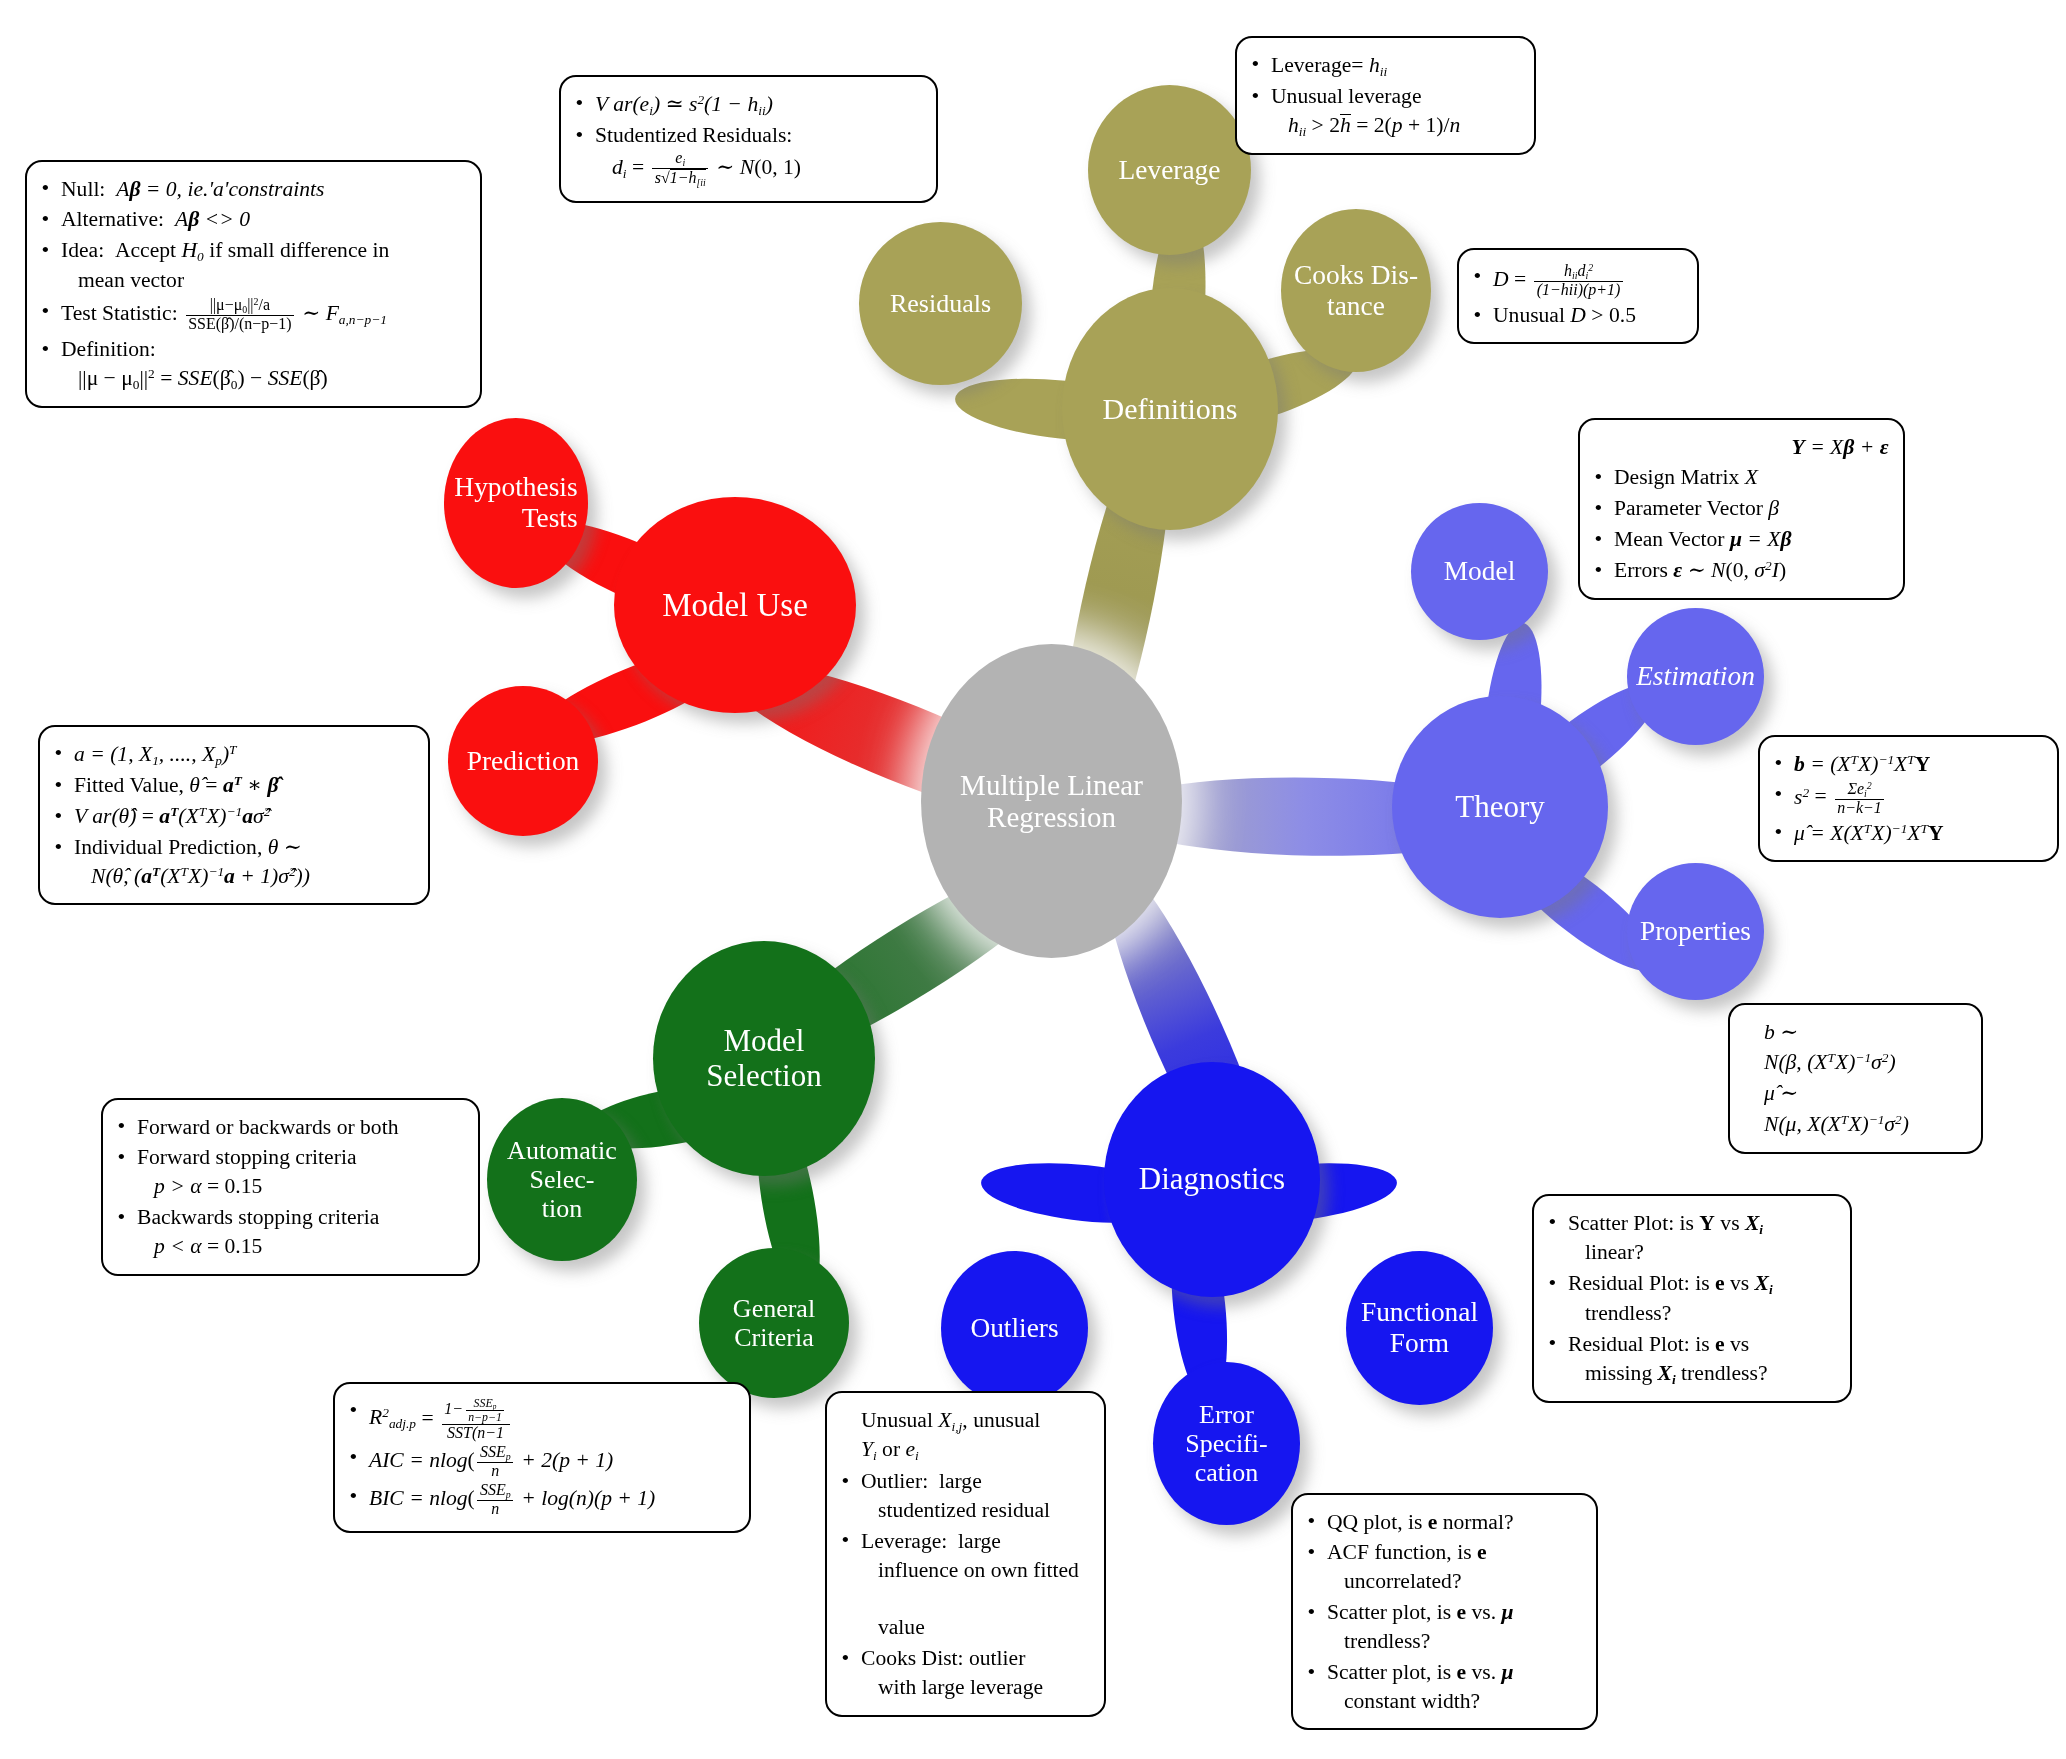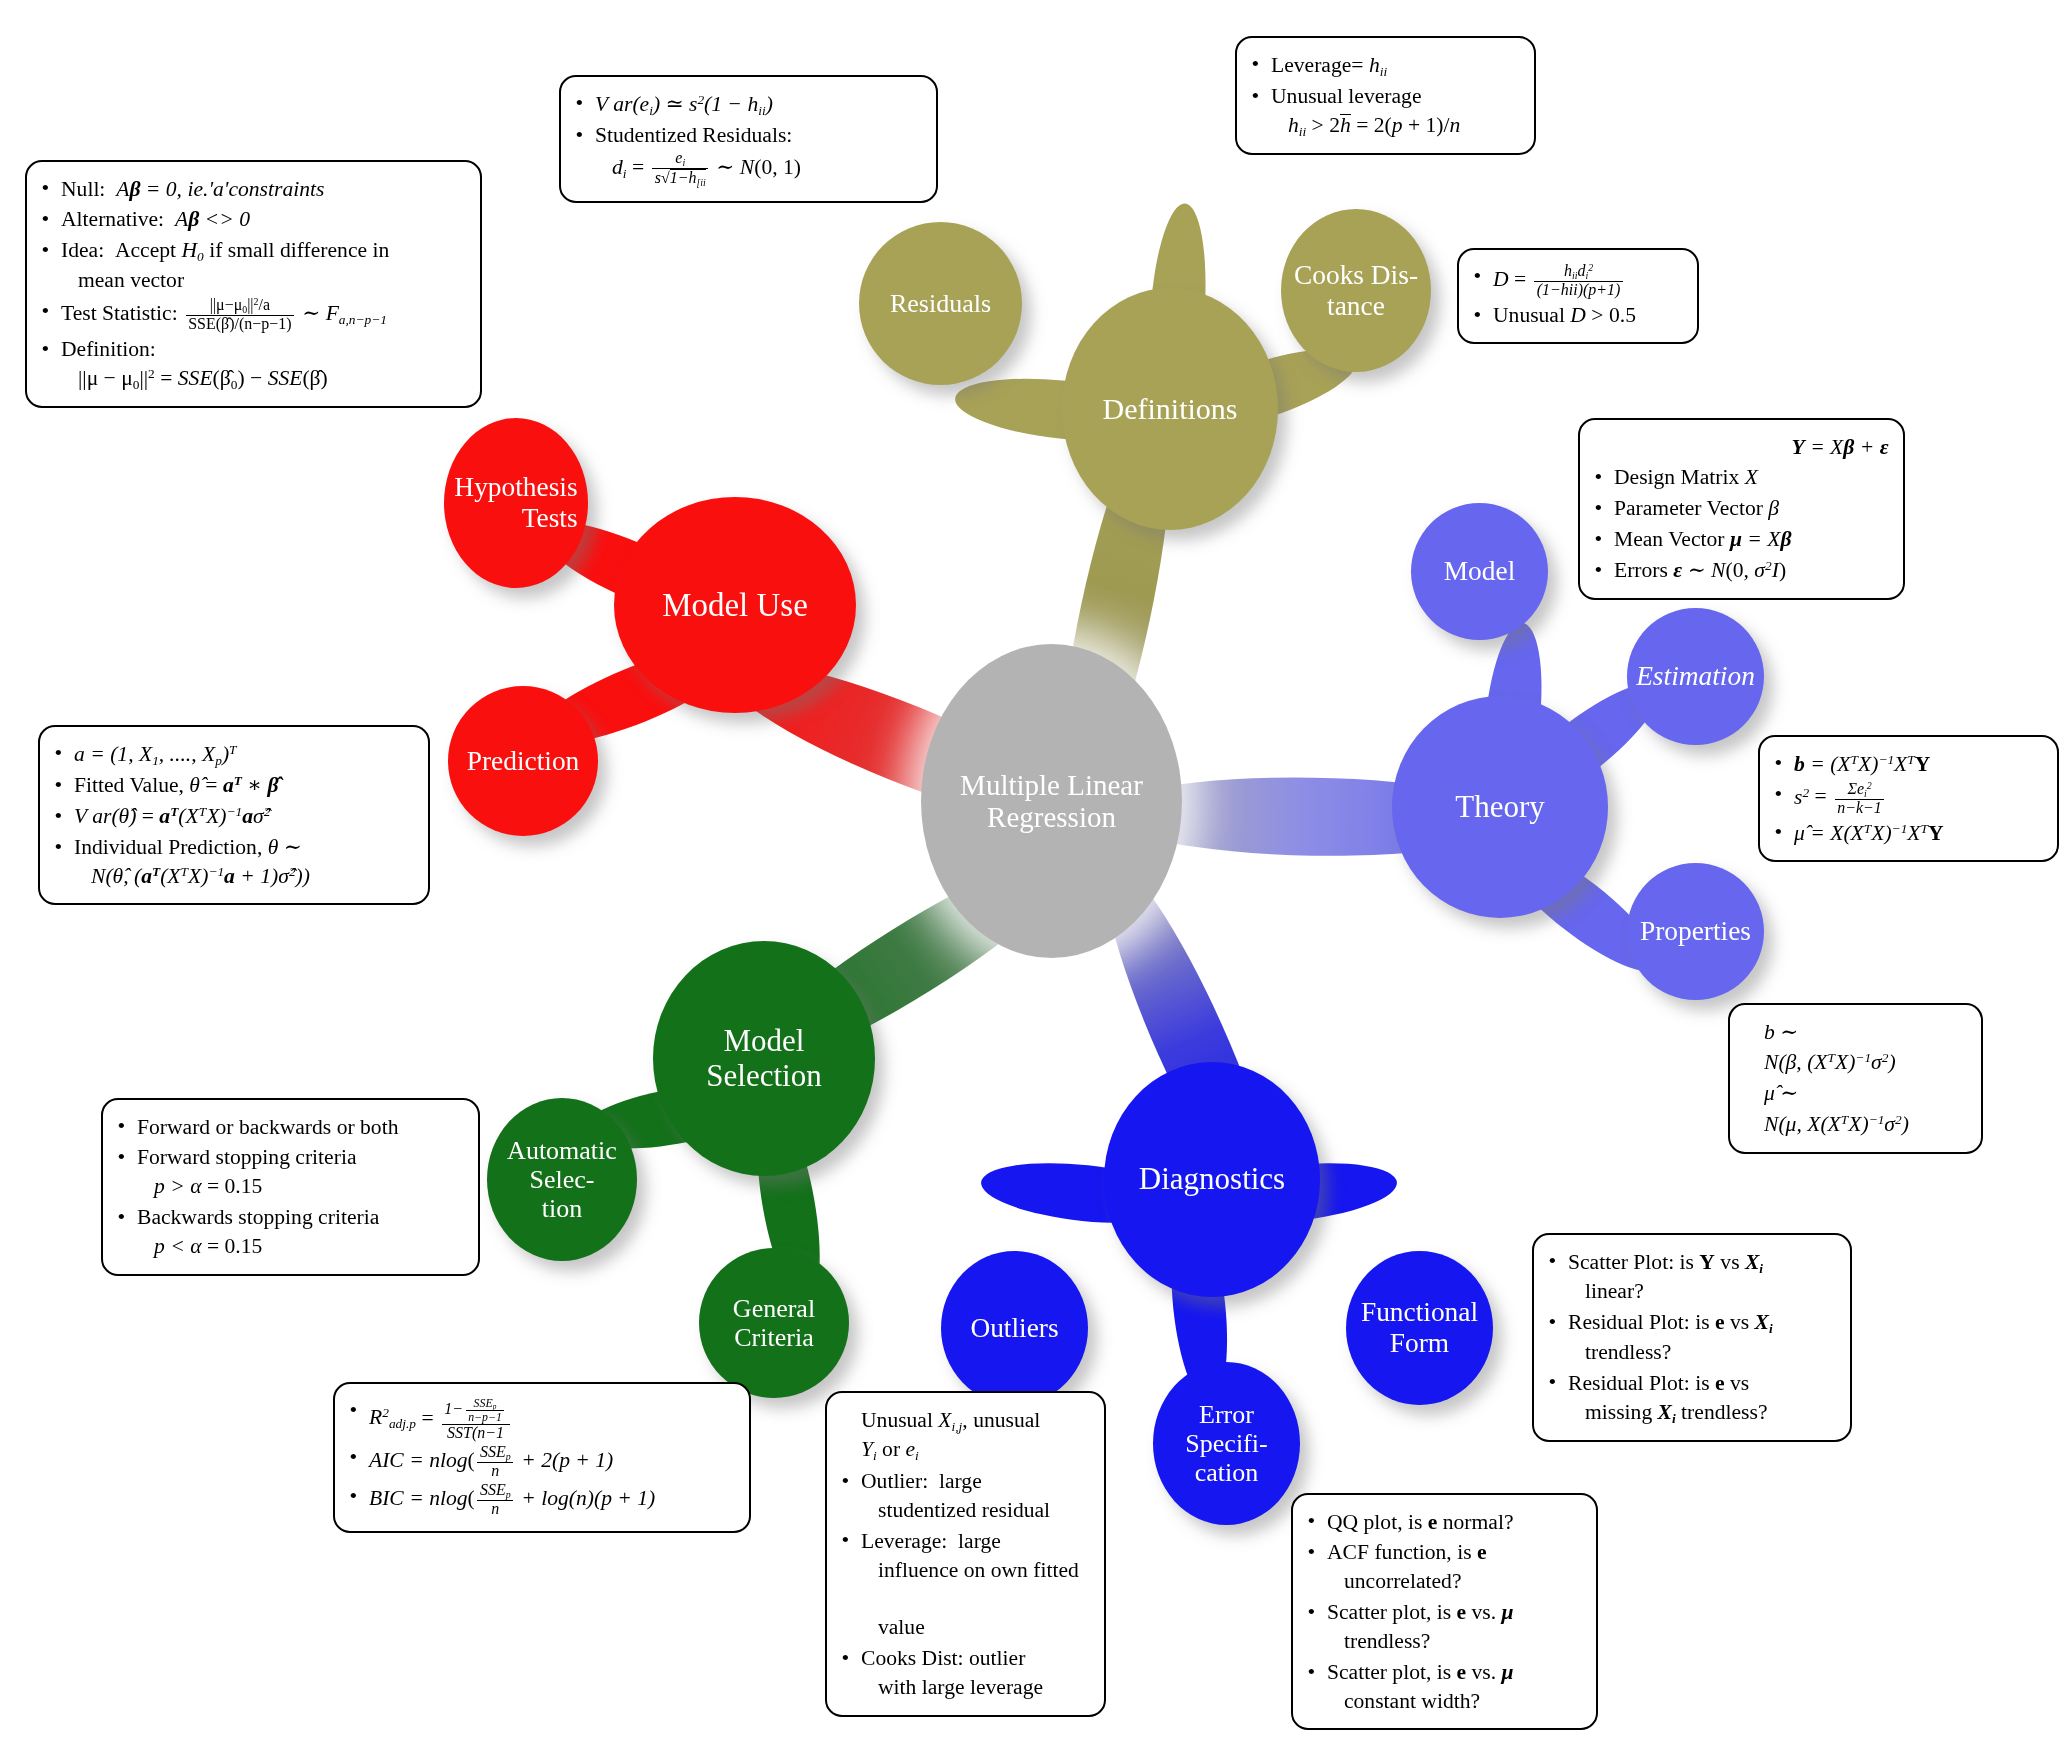--- a/index.html
+++ b/index.html
@@ -113,20 +113,23 @@
     <span class="lbl" style="white-space:pre-line;">Multiple Linear
 Regression</span>
   </div>
 
   <div class="bubble" style="left:1062px;top:288px;width:216px;height:242px;background:#a8a257;font-size:30px;">
     <span class="lbl">Definitions</span>
   </div>
   <div class="bubble" style="left:859px;top:222px;width:163px;height:163px;background:#a8a257;font-size:26px;">
     <span class="lbl">Residuals</span>
   </div>
+  <div class="bubble" style="left:1088px;top:85px;width:163px;height:170px;background:#a8a257;font-size:27.4px;">
+    <span class="lbl">Leverage</span>
+  </div>
   <div class="bubble wrap" style="left:1281px;top:209px;width:150px;height:163px;background:#a8a257;font-size:27.4px;">
     <span class="lbl" style="white-space:pre-line;">Cooks Dis-
 tance</span>
   </div>
 
   <div class="bubble" style="left:614px;top:497px;width:242px;height:216px;background:#fa0f0f;font-size:33px;">
     <span class="lbl">Model Use</span>
   </div>
   <div class="bubble wrap" style="left:444px;top:418px;width:144px;height:170px;background:#fa0f0f;font-size:27.4px;overflow:hidden;text-align:right;">
     <span class="lbl" style="white-space:pre-line;">Hypothesis
@@ -267,21 +270,21 @@
 
   <div class="note" style="left:825px;top:1391px;width:281px;font-size:21.6px;">
     <div class="plain">Unusual <span class="it">X<span class="sub">i,j</span></span>, unusual<br><span class="it">Y<span class="sub">i</span></span> or <span class="it">e<span class="sub">i</span></span></div>
     <ul>
       <li>Outlier: &nbsp;large<br><span class="indent">studentized residual</span></li>
       <li>Leverage: &nbsp;large<br><span class="indent">influence on own fitted</span><br><span class="indent">value</span></li>
       <li>Cooks Dist: outlier<br><span class="indent">with large leverage</span></li>
     </ul>
   </div>
 
-  <div class="note" style="left:1532px;top:1233px;width:320px;font-size:21.6px;">
+  <div class="note" style="left:1532px;top:1194px;width:320px;font-size:21.6px;">
     <ul>
       <li>Scatter Plot: is <span class="bf">Y</span> vs <span class="bfi">X<span class="sub">i</span></span><br><span class="indent">linear?</span></li>
       <li>Residual Plot: is <span class="bf">e</span> vs <span class="bfi">X<span class="sub">i</span></span><br><span class="indent">trendless?</span></li>
       <li>Residual Plot: is <span class="bf">e</span> vs<br><span class="indent">missing <span class="bfi">X<span class="sub">i</span></span> trendless?</span></li>
     </ul>
   </div>
 
   <div class="note" style="left:1291px;top:1493px;width:307px;font-size:21.6px;">
     <ul>
       <li>QQ plot, is <span class="bf">e</span> normal?</li>

